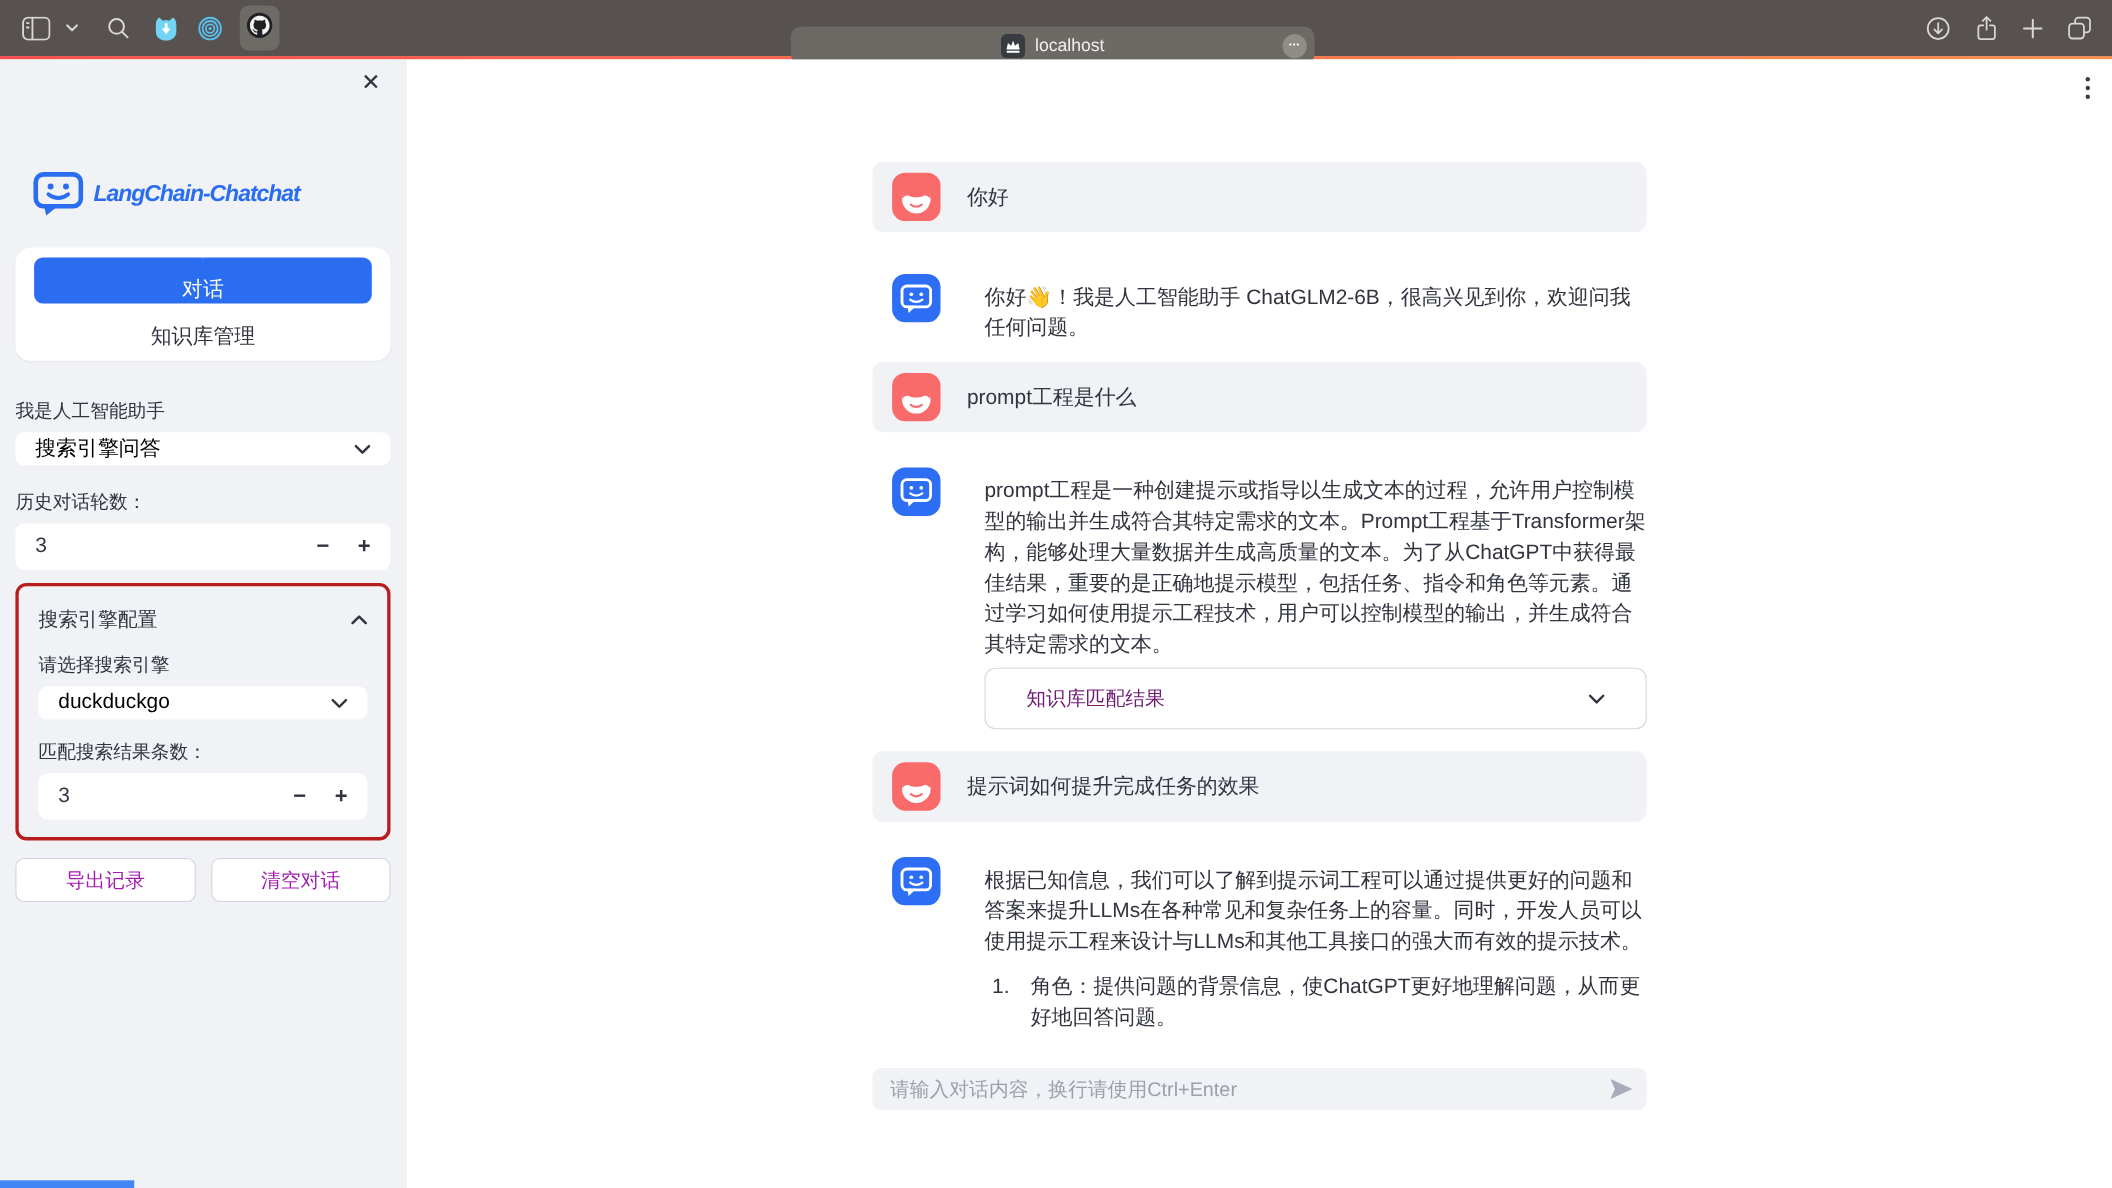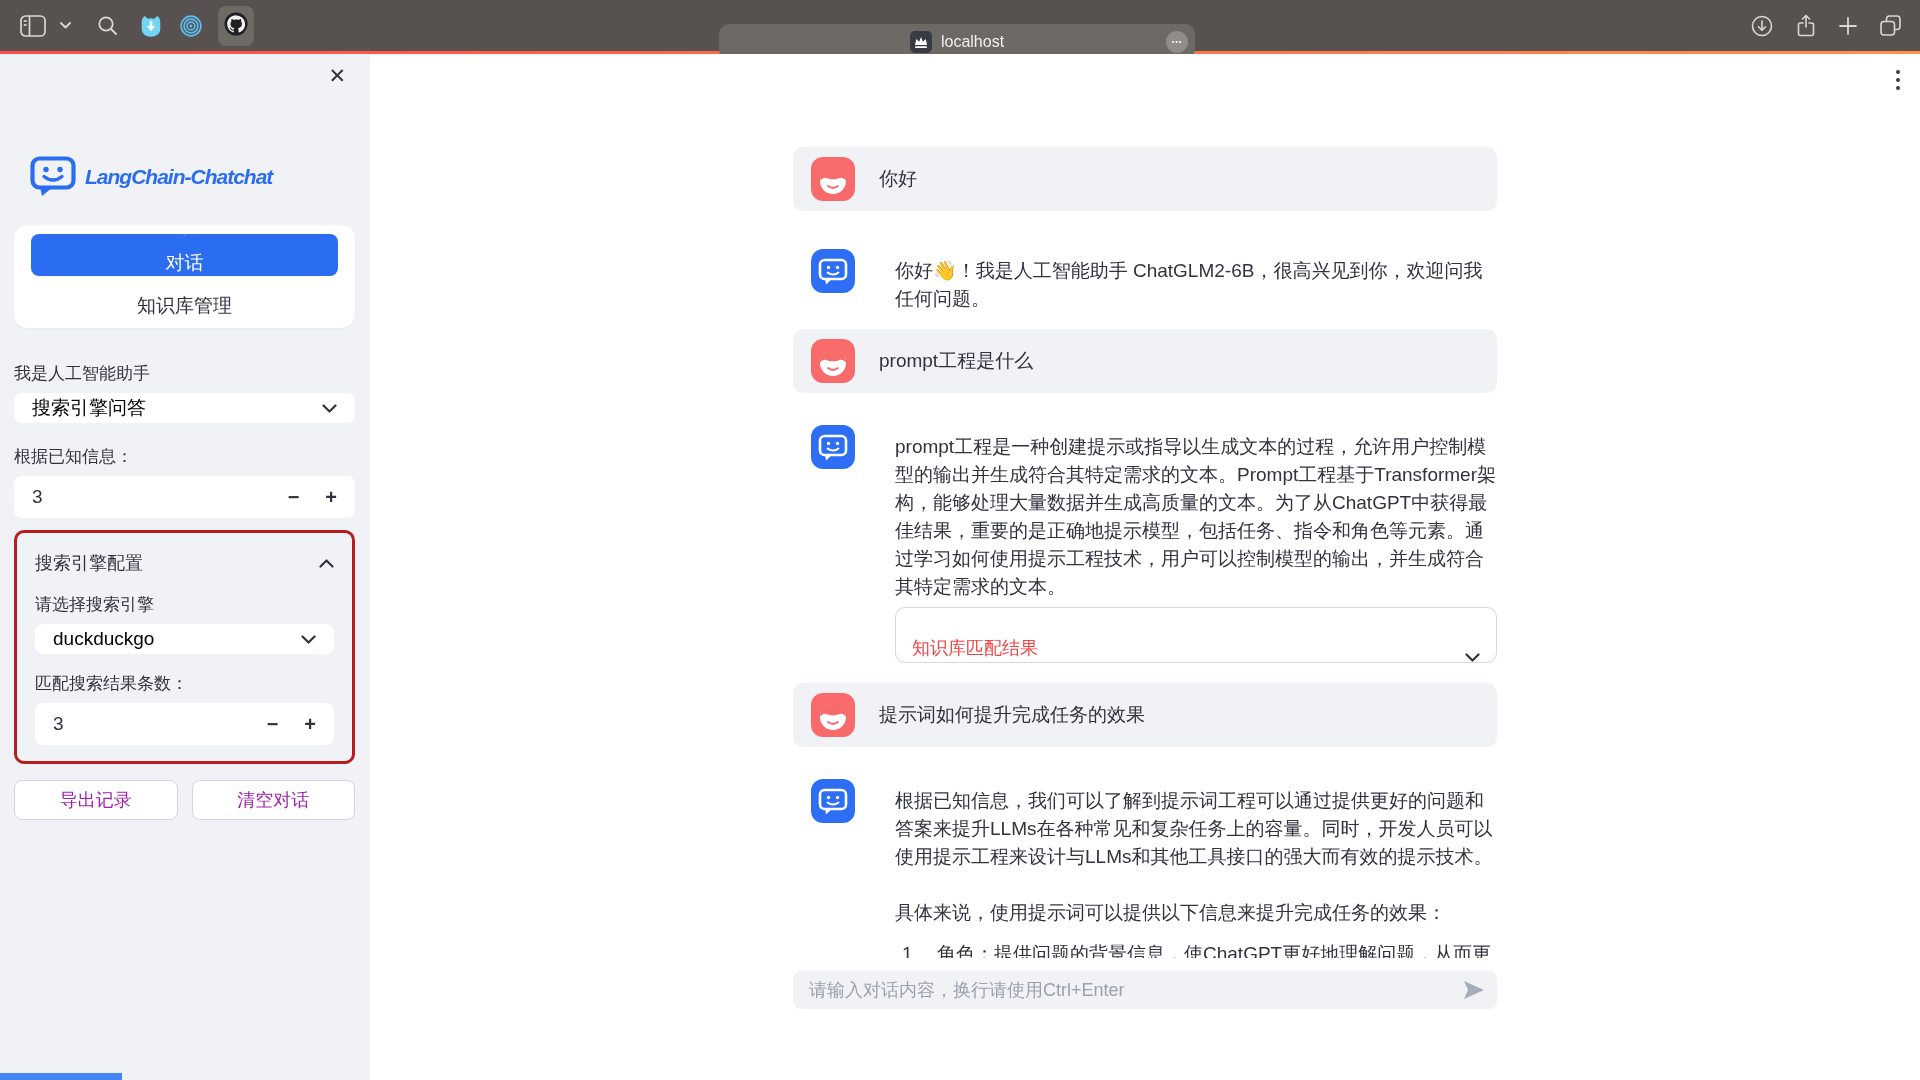--- a/index.html
+++ b/index.html
@@ -80,22 +80,22 @@
   .avatar { width:44px; height:44px; border-radius:12px; flex:none;
     display:flex; align-items:center; justify-content:center; }
   .avatar.red { background:#f96a6b; }
   .avatar.blue { background:#2d6ef5; }
   .msg.user .bubble-text { margin-left:24px; font-size:19px; color:#31333f; }
   .msg.assistant .content { margin-left:16px; font-size:19px; color:#31333f;
     line-height:28px; flex:1; padding-top:8px; }
   .m2 { margin-top:38px; } .m3 { margin-top:16px; } .m4 { margin-top:32px; }
   .m5 { margin-top:20px; } .m6 { margin-top:32px; }
   .kb-expander { border:1px solid #d5d7de; border-radius:10px; height:56px;
-    margin-top:6px; display:flex; align-items:flex-end; justify-content:space-between;
-    padding:0 16px; font-size:18px; color:#ef4444; cursor:pointer; }
+    margin-top:6px; display:flex; align-items:center; justify-content:space-between;
+    padding:0 37px; font-size:18px; color:#701a75; cursor:pointer; }
   .content p { margin:0; }
   .content p.second { margin-top:28px; }
   .content ol { margin:13px 0 0 0; padding-left:28px; }
   .content li { padding-left:14px; line-height:28px; }
   .input-bar { position:absolute; left:0; right:0; bottom:0; height:122px;
     background:#fff; display:flex; justify-content:center; }
   .chat-input-wrap { position:relative; width:704px; height:38px; margin-top:13px; }
   .chat-input { width:100%; height:38px; background:#f0f2f6; border:none;
     border-radius:8px; padding:0 48px 0 16px; font-size:18px; color:#31333f;
     font-family:inherit; outline:none; }
@@ -231,21 +231,21 @@
       </nav>
 
       <div class="field-label">我是人工智能助手</div>
       <div class="sel-box">
         <span>搜索引擎问答</span>
         <svg width="15" height="9" viewBox="0 0 15 9">
             <polyline points="1.5,1.5 7.5,7.5 13.5,1.5" fill="none" stroke="#31333f" stroke-width="2.2" stroke-linecap="round" stroke-linejoin="round"></polyline>
           </svg>
       </div>
 
-      <div class="field-label" style="margin-top:22px">根据已知信息：</div>
+      <div class="field-label" style="margin-top:22px">历史对话轮数：</div>
       <div class="num-box">
         <span class="num-val">3</span>
         <button class="step-btn">−</button>
         <button class="step-btn">+</button>
       </div>
 
       <div class="expander">
         <div class="exp-header">
           <span>搜索引擎配置</span>
           <svg width="15" height="9" viewBox="0 0 15 9">
@@ -355,21 +355,20 @@
               <svg width="44" height="44" viewBox="0 0 44 44">
                 <rect x="9" y="11" width="26" height="19" rx="4.5" fill="none" stroke="#fff" stroke-width="2.6"></rect>
                 <polygon points="14,29 22,29 15,35.5" fill="#fff"></polygon>
                 <circle cx="17.5" cy="18.5" r="1.7" fill="#fff"></circle>
                   <circle cx="26.5" cy="18.5" r="1.7" fill="#fff"></circle>
                 <path d="M16.5 23.5 q5.5 4 11 0" stroke="#fff" stroke-width="2" fill="none" stroke-linecap="round"></path>
               </svg>
             </span>
             <div class="content">
               <p>根据已知信息，我们可以了解到提示词工程可以通过提供更好的问题和答案来提升LLMs在各种常见和复杂任务上的容量。同时，开发人员可以使用提示工程来设计与LLMs和其他工具接口的强大而有效的提示技术。</p>
-              <p class="second">具体来说，使用提示词可以提供以下信息来提升完成任务的效果：</p>
               <ol>
                 <li>角色：提供问题的背景信息，使ChatGPT更好地理解问题，从而更好地回答问题。</li>
 
               </ol>
             </div>
           </div>
 
         </div>
       </div>
 

